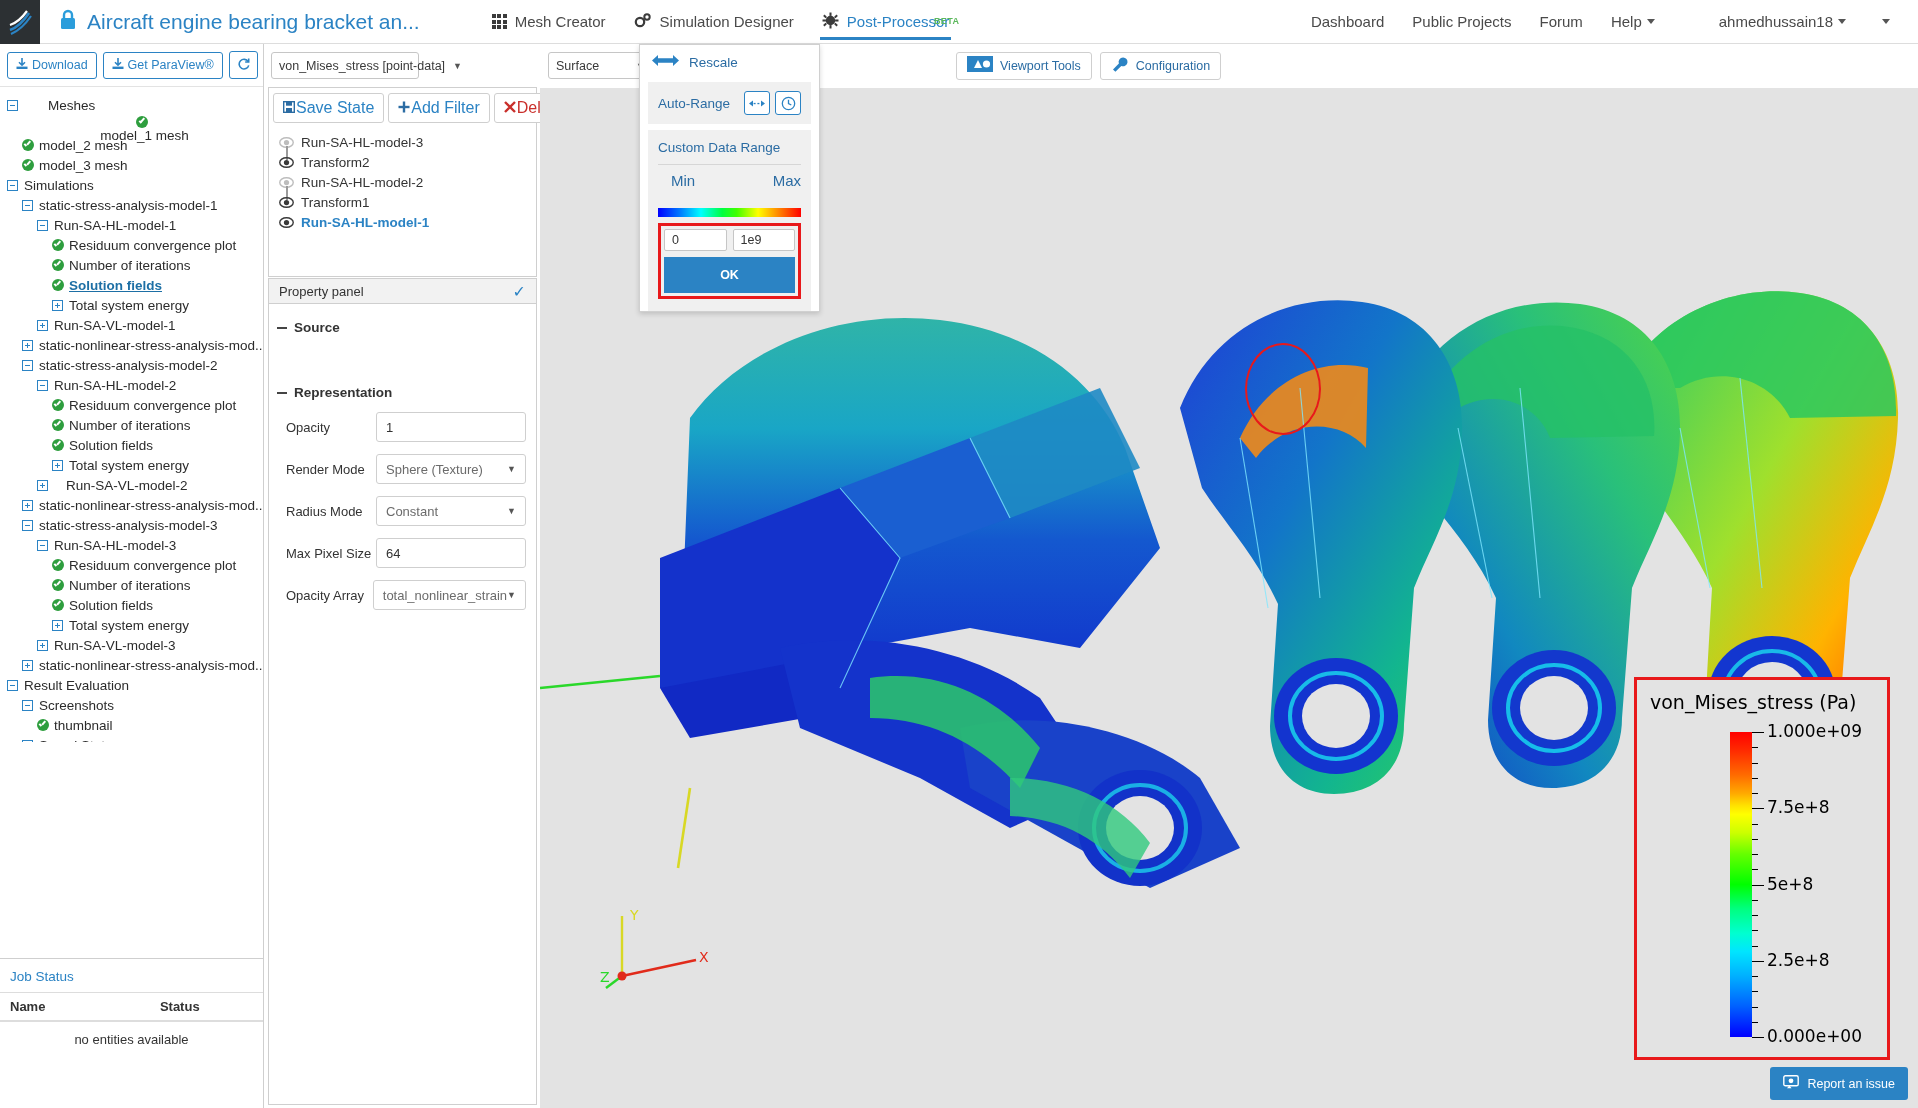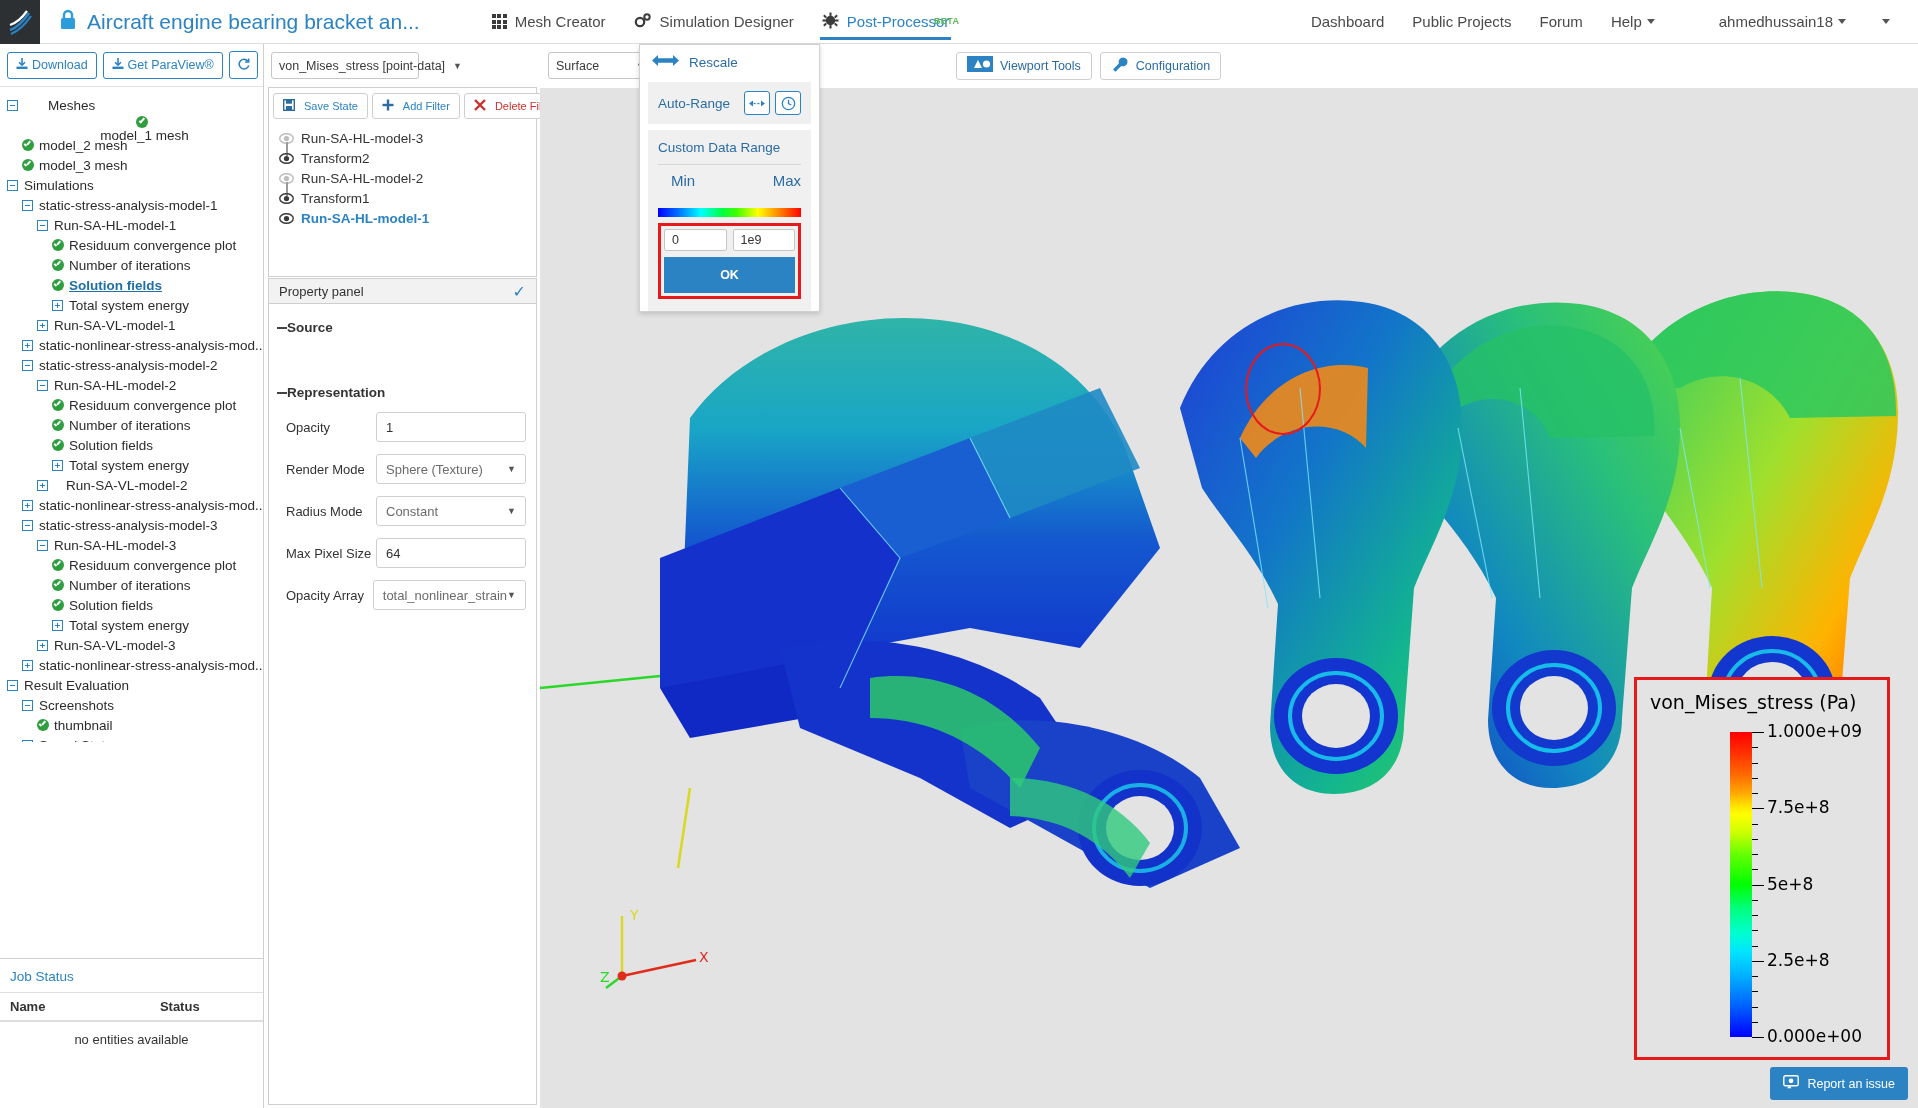--- a/index.html
+++ b/index.html
@@ -135,22 +135,22 @@
     font-size: 12.5px; color: #3a3a3a; cursor: pointer; white-space: nowrap;
   }
   .select-box .cv { margin-left: auto; padding-left: 8px; color: #555; font-size: 9px; }
   .filter-panel {
     position: absolute; top: 43px; left: 3px; right: 3px; height: 190px;
     border: 1px solid #cfcfcf; background: #fff;
   }
   .filter-toolbar { display: flex; align-items: center; gap: 4px; padding: 5px 4px; }
   .btn-plain {
     border: 1px solid #cfcfcf; background: #fff; border-radius: 3px;
-    font-size: 11px; padding: 5px 9px; cursor: pointer; color: #2b83c4;
-    display: inline-flex; align-items: center; gap: 9px; white-space: nowrap;
+    font-size: 16px; padding: 5px 9px; cursor: pointer; color: #2b83c4;
+    display: inline-flex; align-items: center; gap: 1px; white-space: nowrap;
     font-family: "Liberation Sans", sans-serif;
   }
   .btn-plain.danger { color: #c9302c; }
   .swatch {
     width: 15px; height: 15px; margin-left: auto; margin-right: 3px;
     background: linear-gradient(180deg,#e8a33d 0%,#e8a33d 100%);
     border: 1px solid #b0b0b0; cursor: pointer;
   }
   .pipe-list { padding: 4px 0 0 10px; }
   .pipe-item { display: flex; align-items: center; height: 20px; font-size: 13.5px; position: relative;}
@@ -168,21 +168,21 @@
     background: #f2f2f2; border: 1px solid #cfcfcf; border-bottom: 1px solid #cfcfcf;
     display: flex; align-items: center; padding: 0 10px; font-size: 13px; color: #333;
   }
   .prop-check { margin-left: auto; color: #2b83c4; font-size: 16px; }
   .prop-body {
     position: absolute; top: 260px; left: 3px; right: 3px; bottom: 3px;
     border: 1px solid #cfcfcf; border-top: none; background: #fff; padding: 10px 0 0 0;
     overflow: hidden;
   }
   .sec-head {
-    display: flex; align-items: center; font-weight: bold; font-size: 13.5px;
+    display: flex; align-items: center; gap: 7px; font-weight: bold; font-size: 13.5px;
     color: #333; padding: 6px 0 6px 8px; cursor: pointer;
   }
   .minus { width: 10px; height: 2px; background: #444; display: inline-block; }
   .prop-row { display: flex; align-items: center; padding: 6px 10px 6px 17px; }
   .prop-label { width: 90px; font-size: 13px; color: #333; }
   .prop-field {
     flex: 1; border: 1px solid #cfcfcf; border-radius: 3px; height: 30px;
     display: flex; align-items: center; padding: 0 9px; font-size: 13px; color: #333;
     background: #fff; max-width: 156px;
   }

